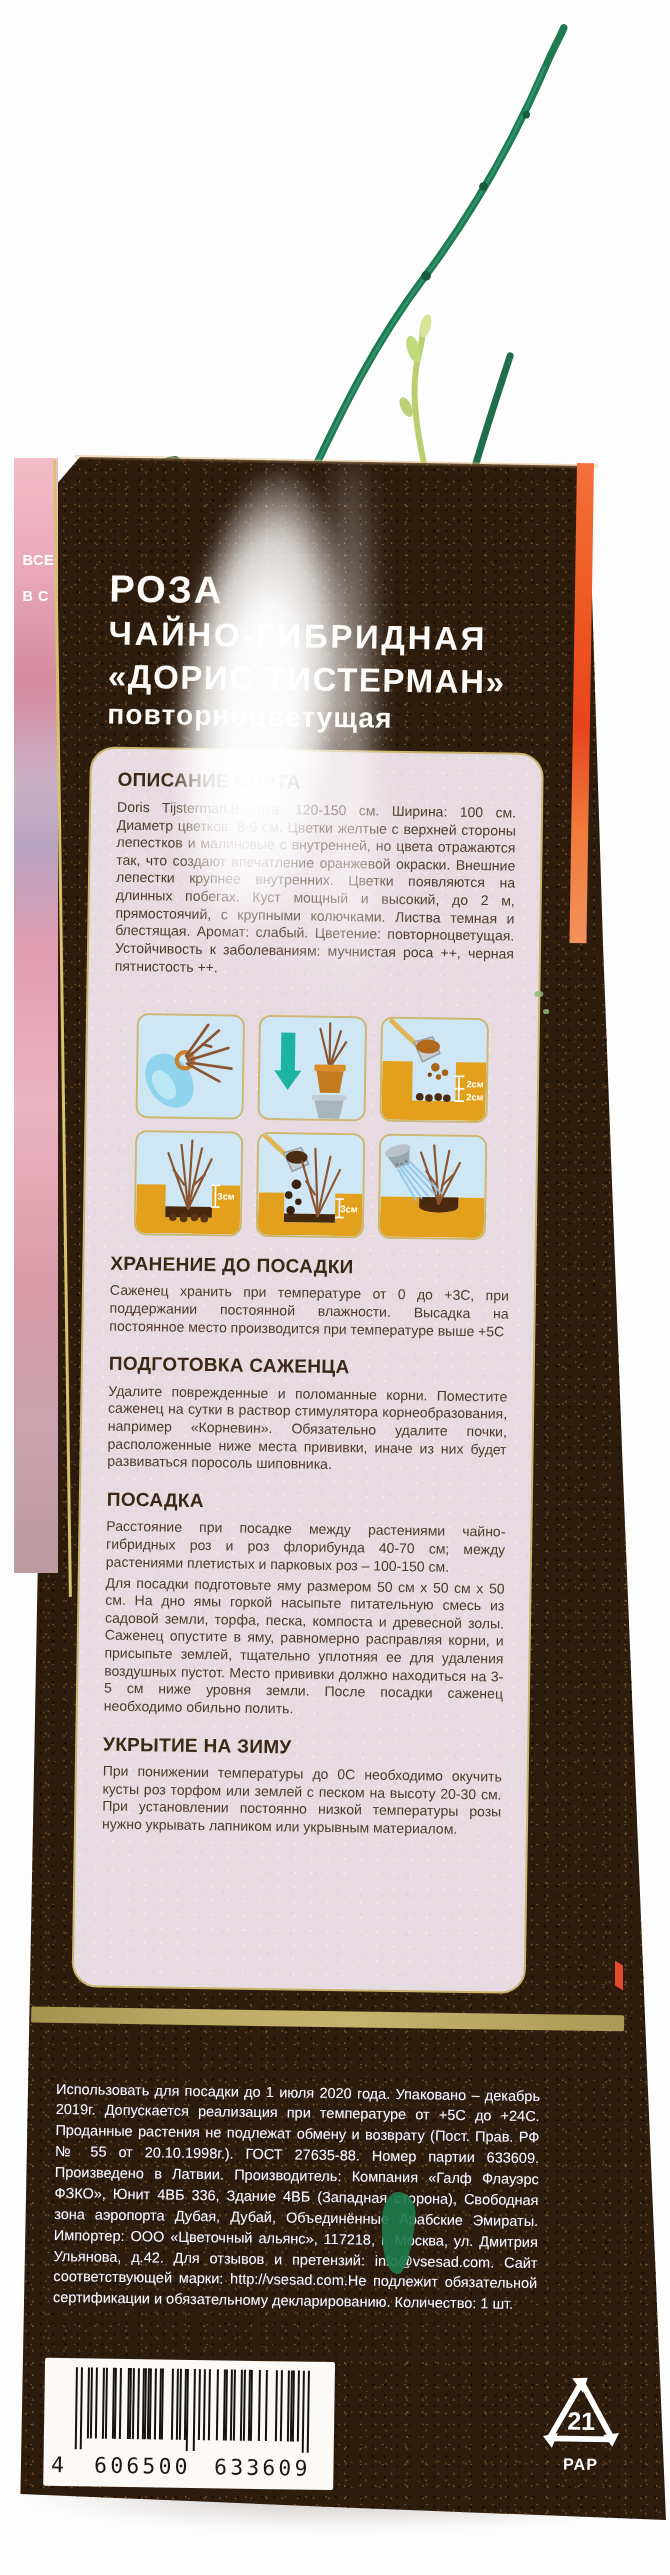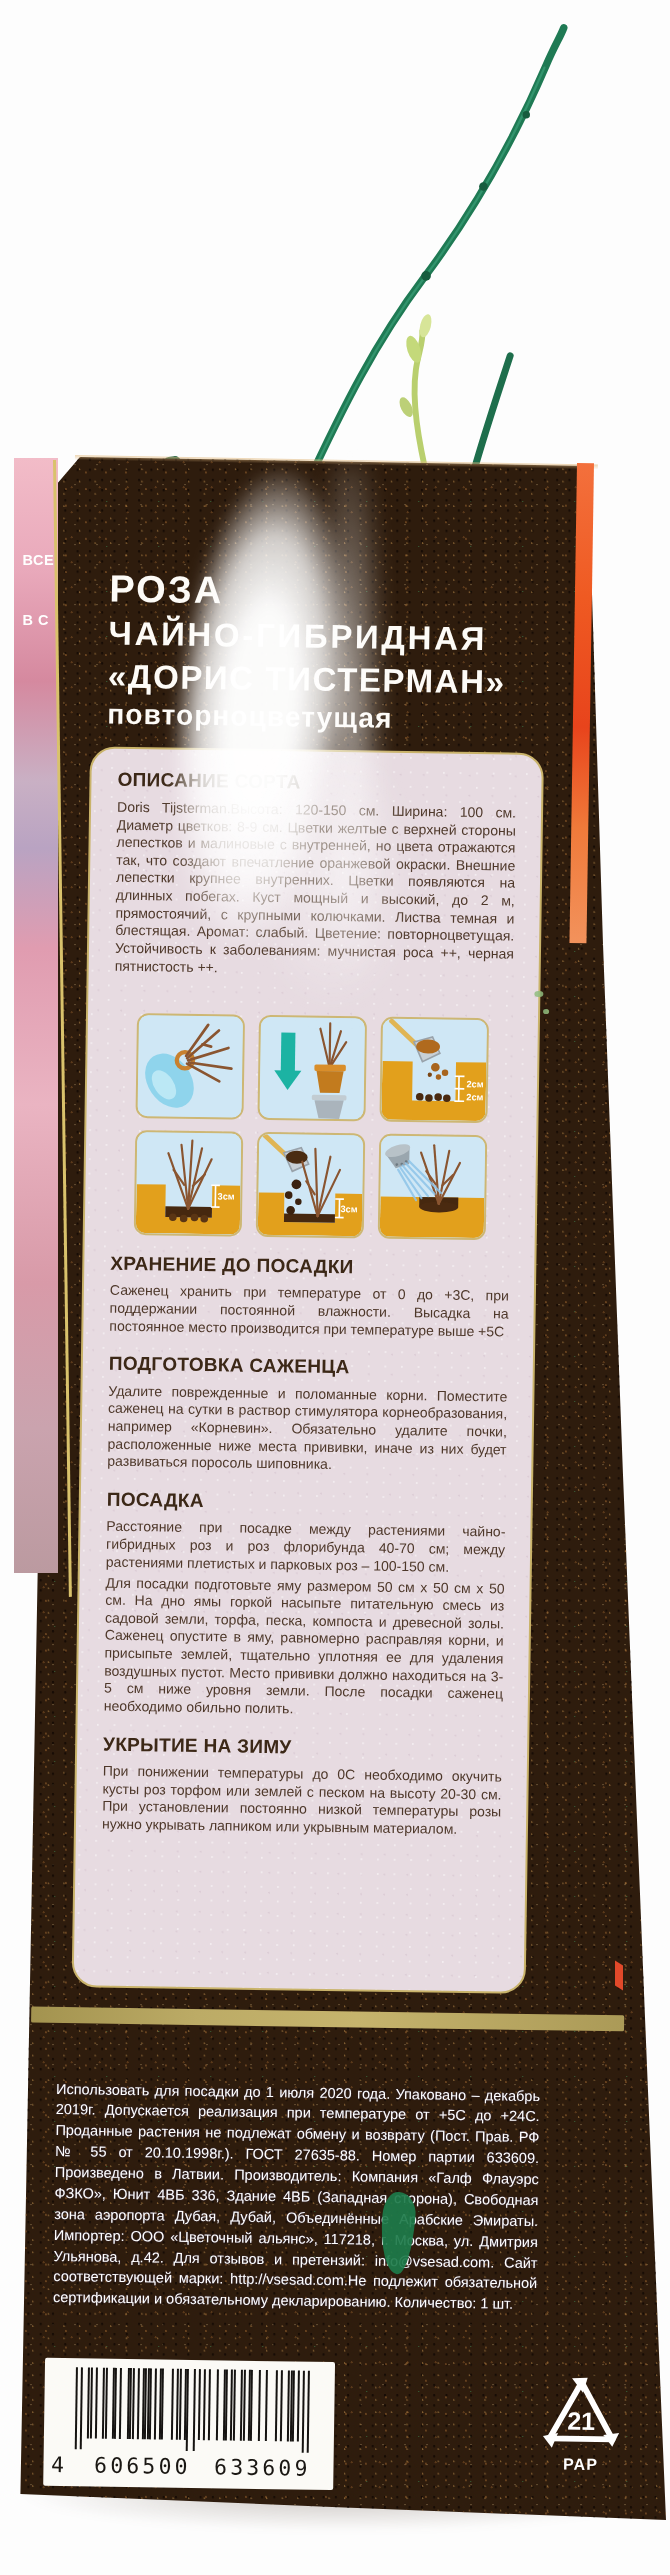--- a/index.html
+++ b/index.html
@@ -123,21 +123,21 @@
   </svg>
 
   <div class="abs floor-shadow ni"></div>
 
   <div class="package"></div>
   <div class="abs top-edge ni"></div>
 
   <div class="abs pink-strip"></div>
   <div class="abs spine-gold ni"></div>
   <div class="abs spine-frag" style="left:22.5px;top:552px;">ВСЕ</div>
-  <div class="abs spine-frag" style="left:22.5px;top:612px;">В С</div>
+  <div class="abs spine-frag" style="left:22.5px;top:588px;">В С</div>
 
   <div class="abs orange-strip ni"></div>
   <div class="abs red-sliver ni"></div>
 
   <div class="print">
 
     <div class="abs title">
       <div class="t1">РОЗА</div>
       <div class="t2">ЧАЙНО-ГИБРИДНАЯ</div>
       <div class="t3">«ДОРИС ТИСТЕРМАН»</div>

